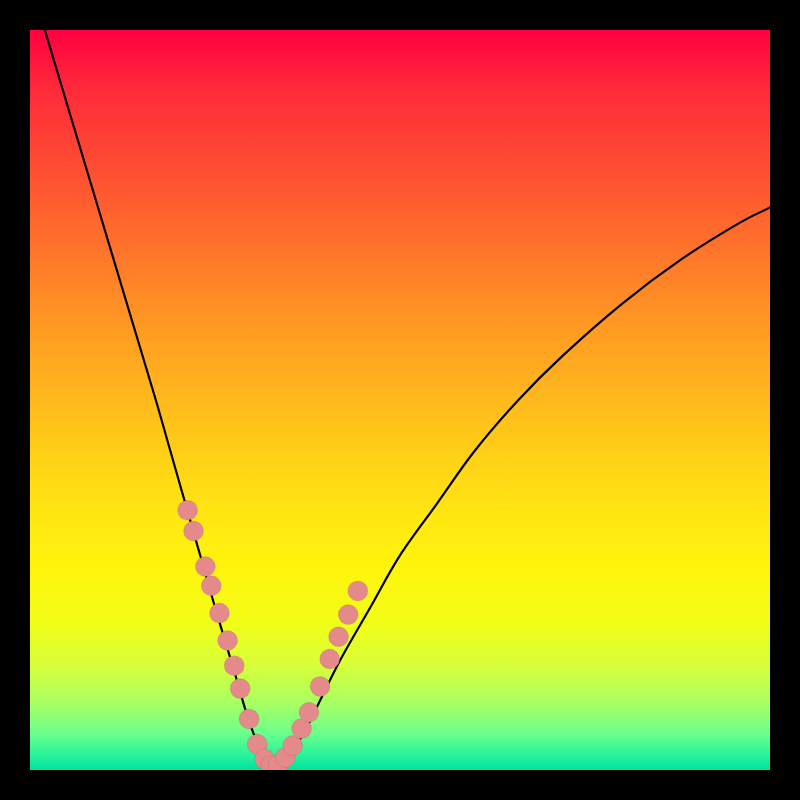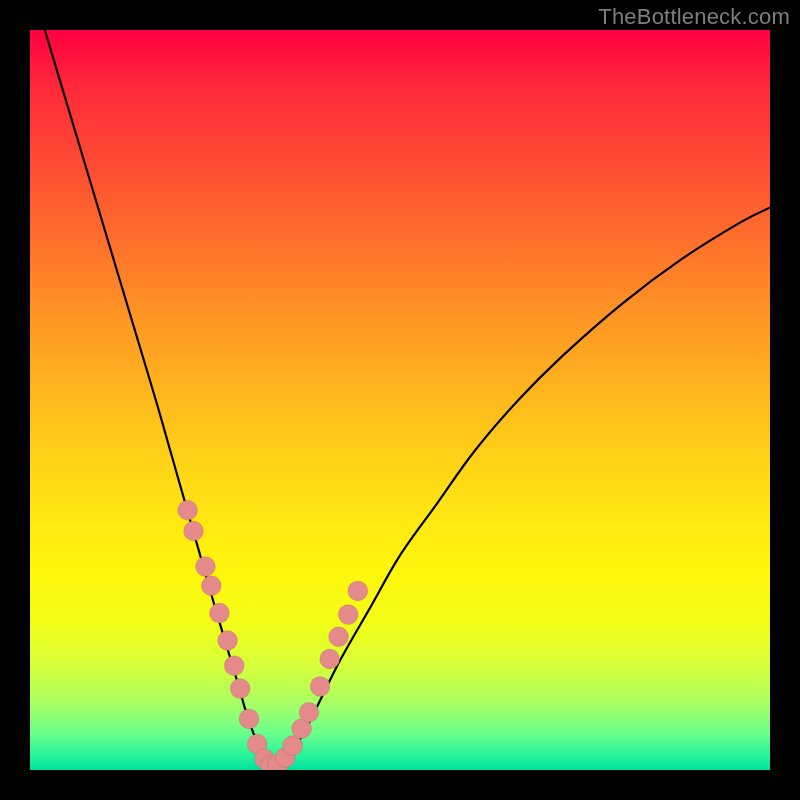--- a/index.html
+++ b/index.html
@@ -96,14 +96,13 @@
           <circle class="dot" cx="271.58" cy="698.56" r="10"></circle>
           <circle class="dot" cx="278.98" cy="682.28" r="10"></circle>
           <circle class="dot" cx="290.08" cy="656.38" r="10"></circle>
           <circle class="dot" cx="299.70" cy="629.00" r="10"></circle>
           <circle class="dot" cx="308.58" cy="606.80" r="10"></circle>
           <circle class="dot" cx="318.20" cy="584.60" r="10"></circle>
           <circle class="dot" cx="327.82" cy="560.92" r="10"></circle>
         </g>
     </svg>
   </div>
-  <div class="watermark">TheBottleneck.com</div>
 </div>
 
 </body></html>

